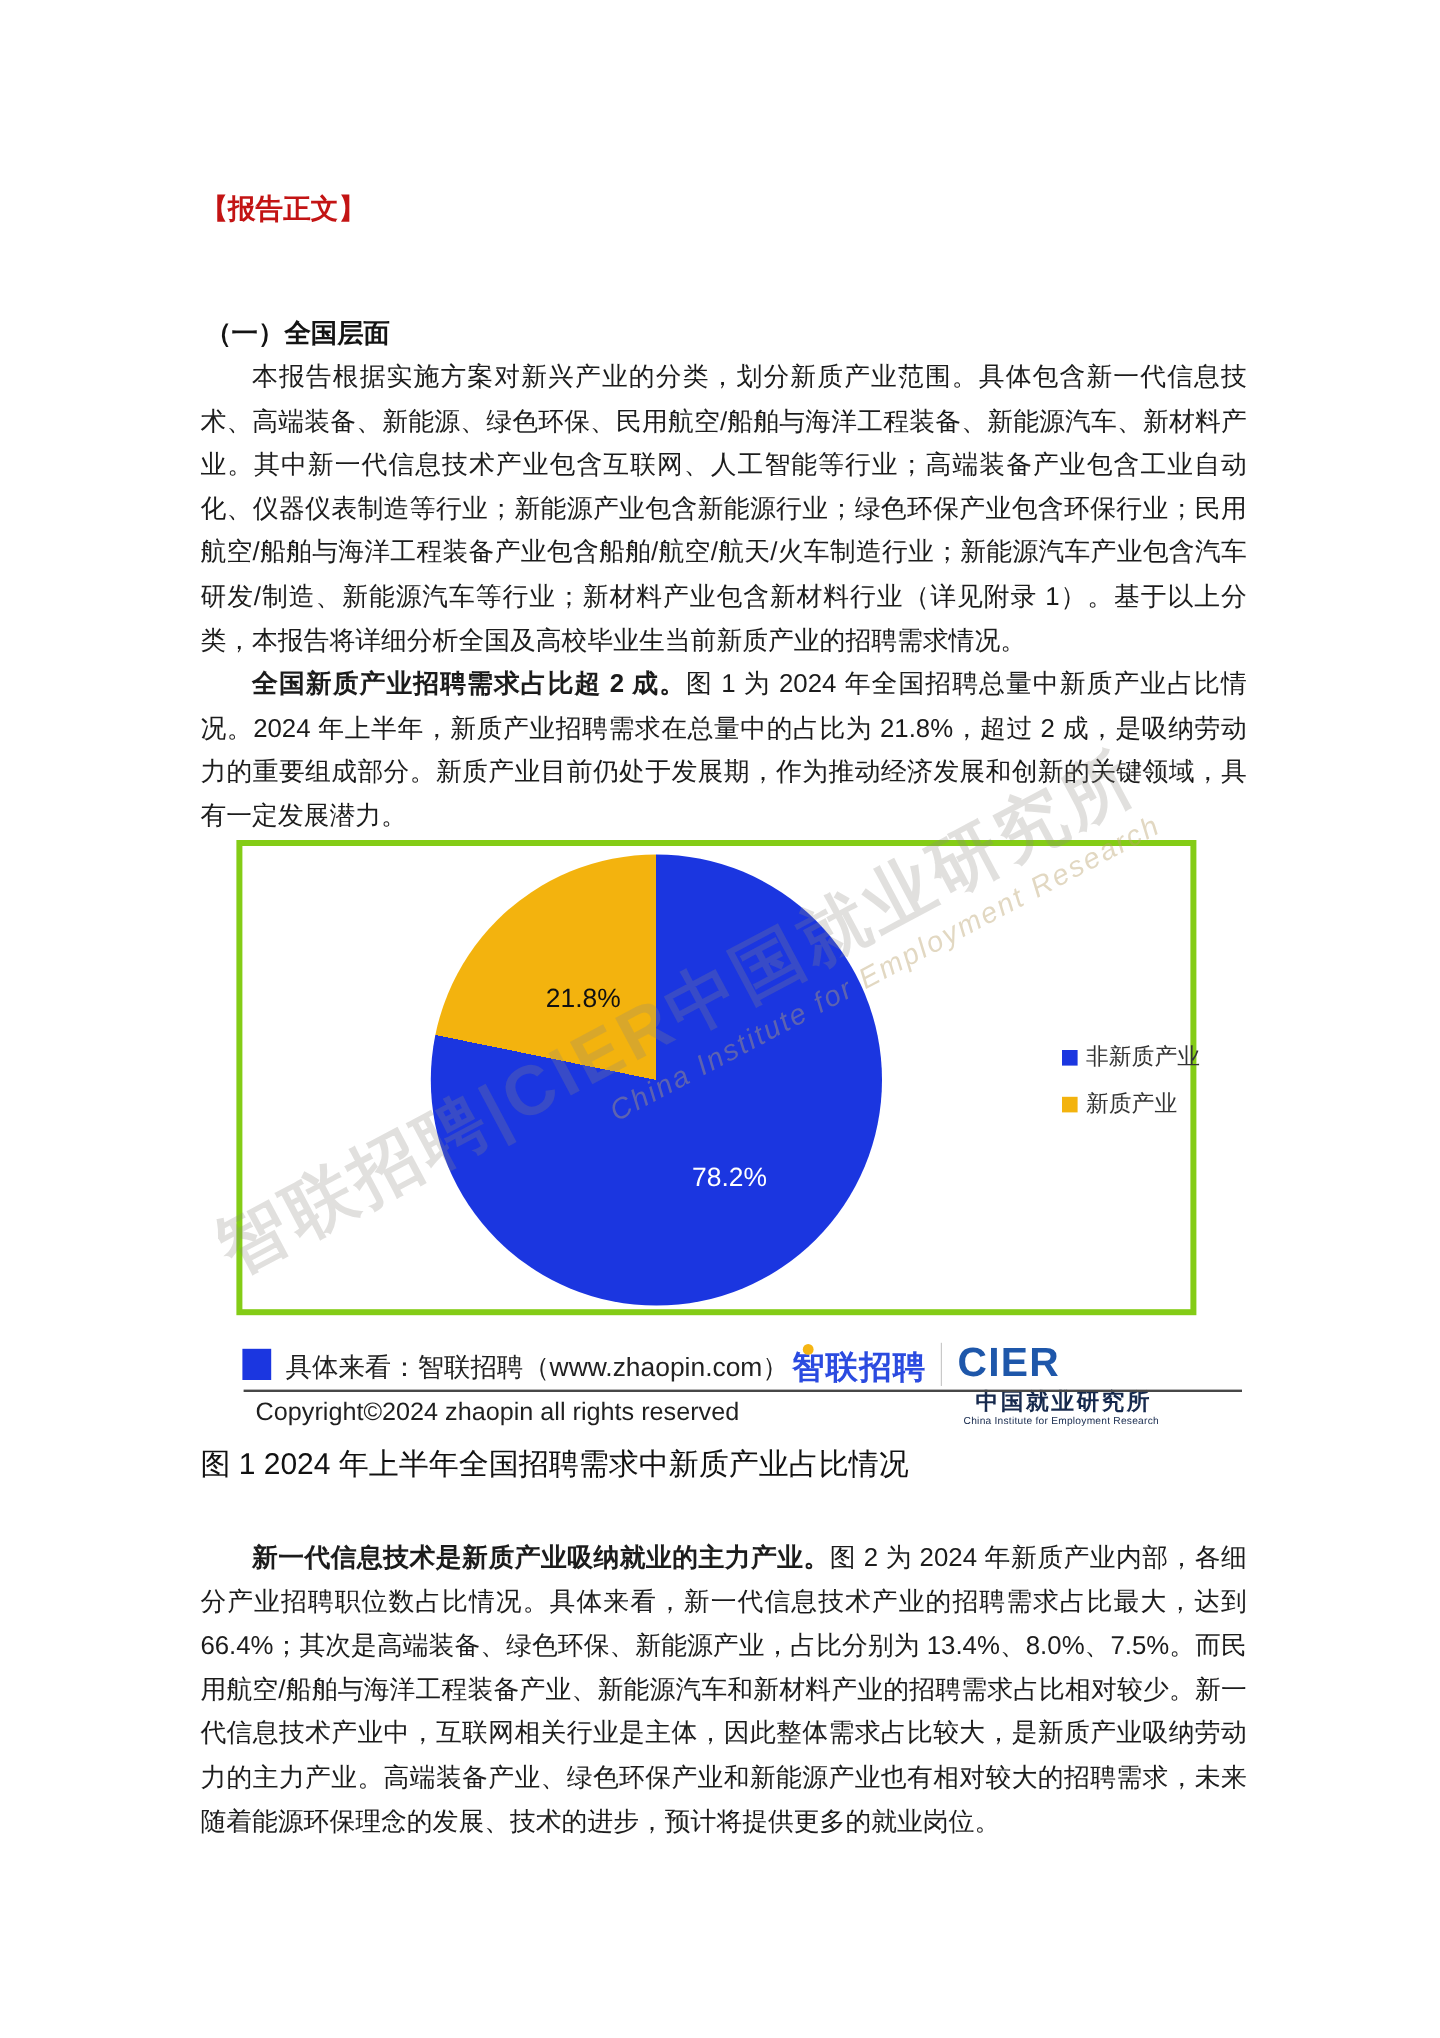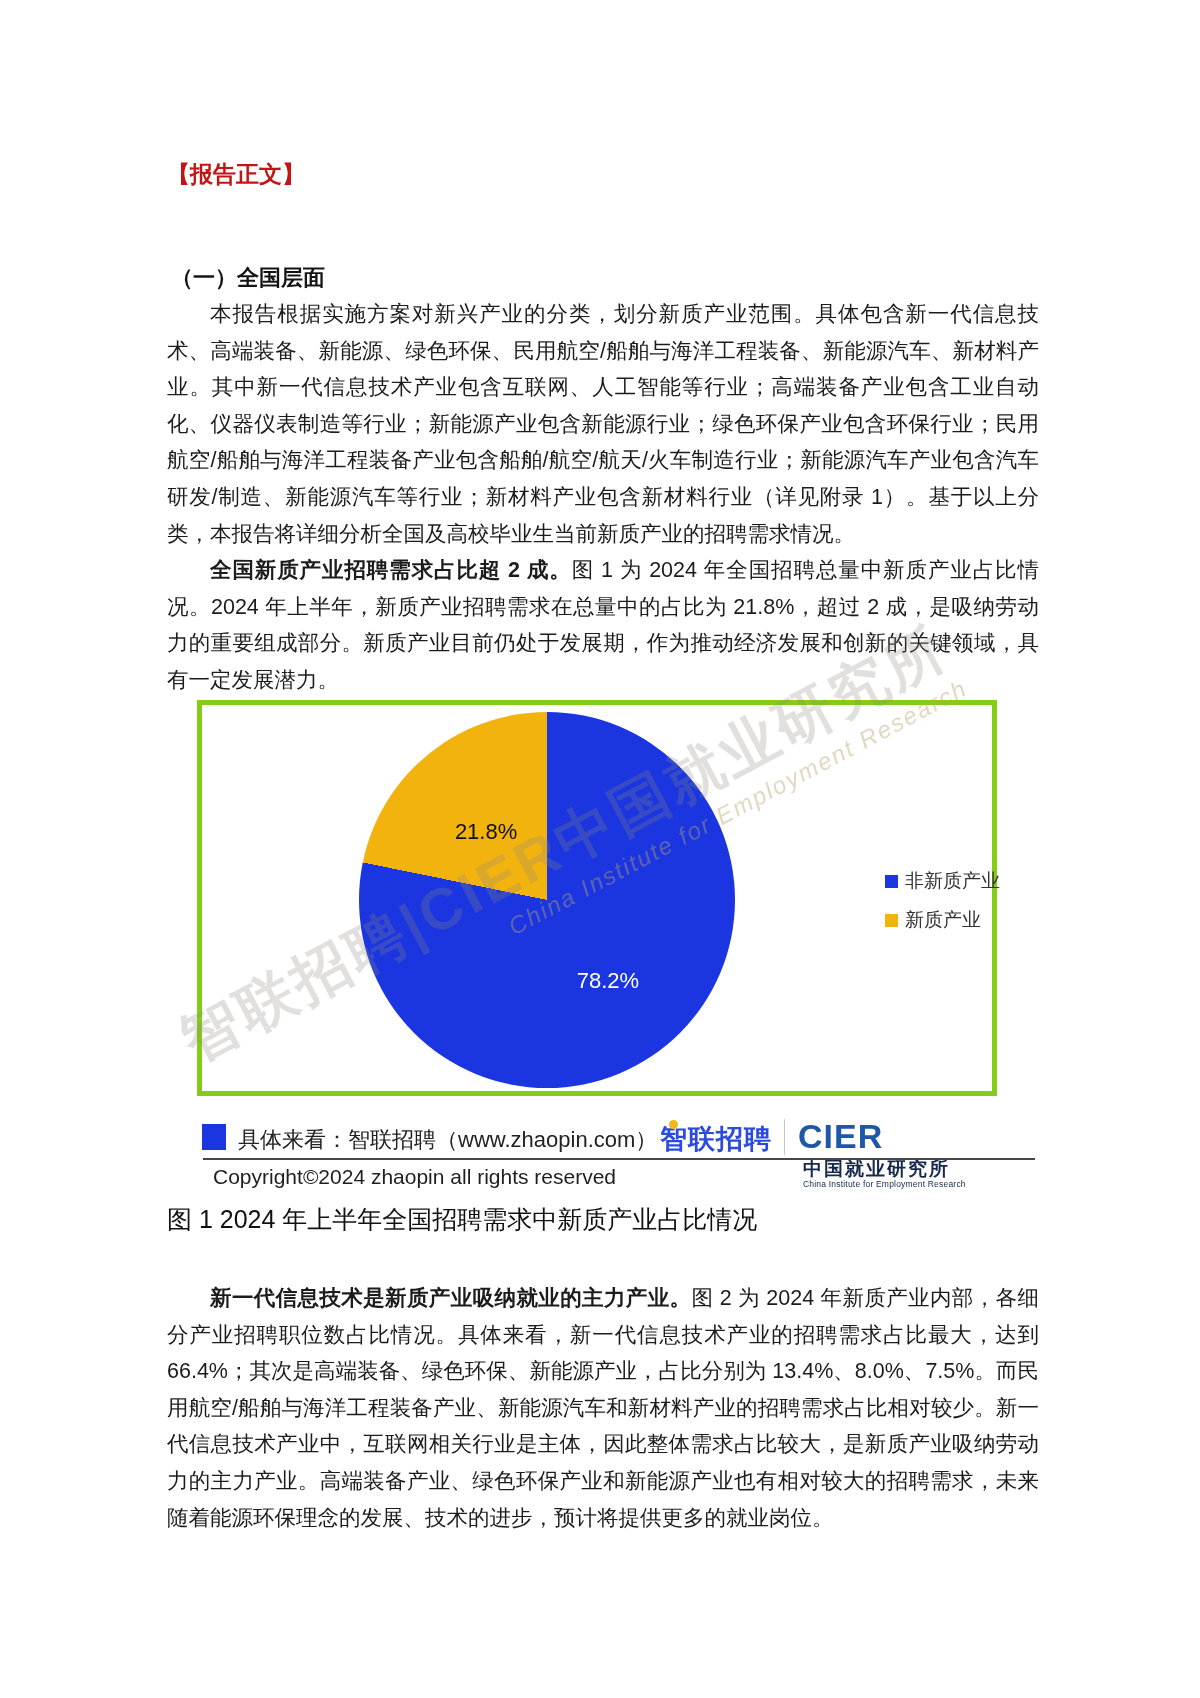--- a/index.html
+++ b/index.html
@@ -121,21 +121,21 @@
     width: 1px; height: 36px; background: #c9c9c9;
   }
   .cier-logo { position: absolute; left: 596px; top: 0; display: flex; align-items: flex-start; flex-direction: column; }
   .cier-acronym {
     font-size: 34px; font-weight: 700; color: #1e57aa;
     letter-spacing: 1px; line-height: 38px;
   }
   .cier-names { margin-left: 5px; padding-top: 3px; }
   .cier-name-cn {
     font-size: 19px; font-weight: 700; color: #16294d;
-    letter-spacing: 2px; line-height: 21px; white-space: nowrap;
+    letter-spacing: 2px; line-height: 21px; white-space: nowrap; margin-left: 10px;
   }
   .cier-name-en {
     font-size: 8.5px; color: #16294d; line-height: 10px;
     letter-spacing: 0.2px; white-space: nowrap;
   }
 
   .divider-line {
     left: 203px; top: 1158px;
     width: 832px; height: 2px;
     background: #474747;

